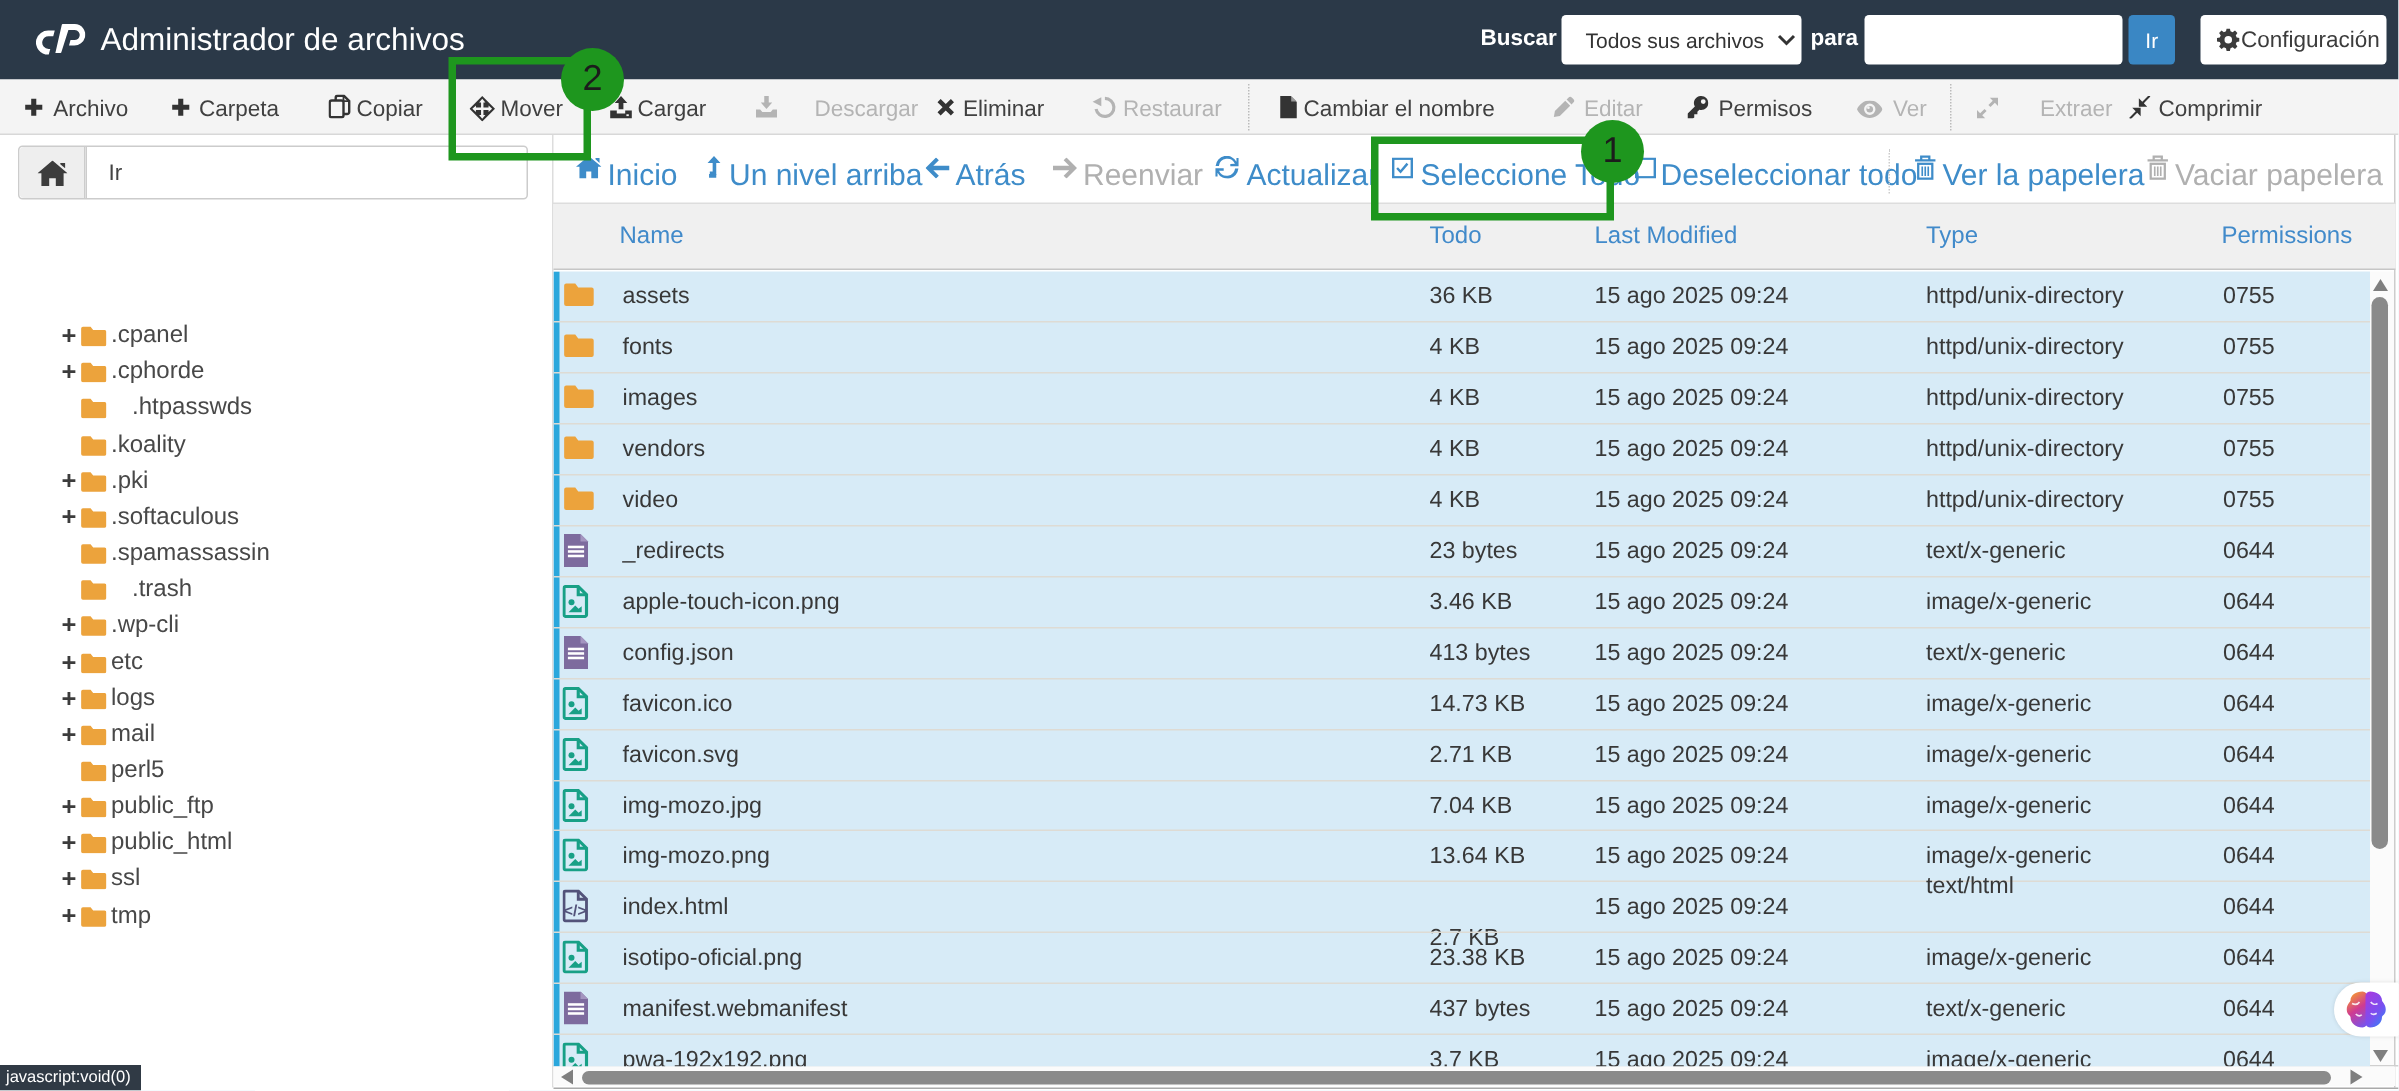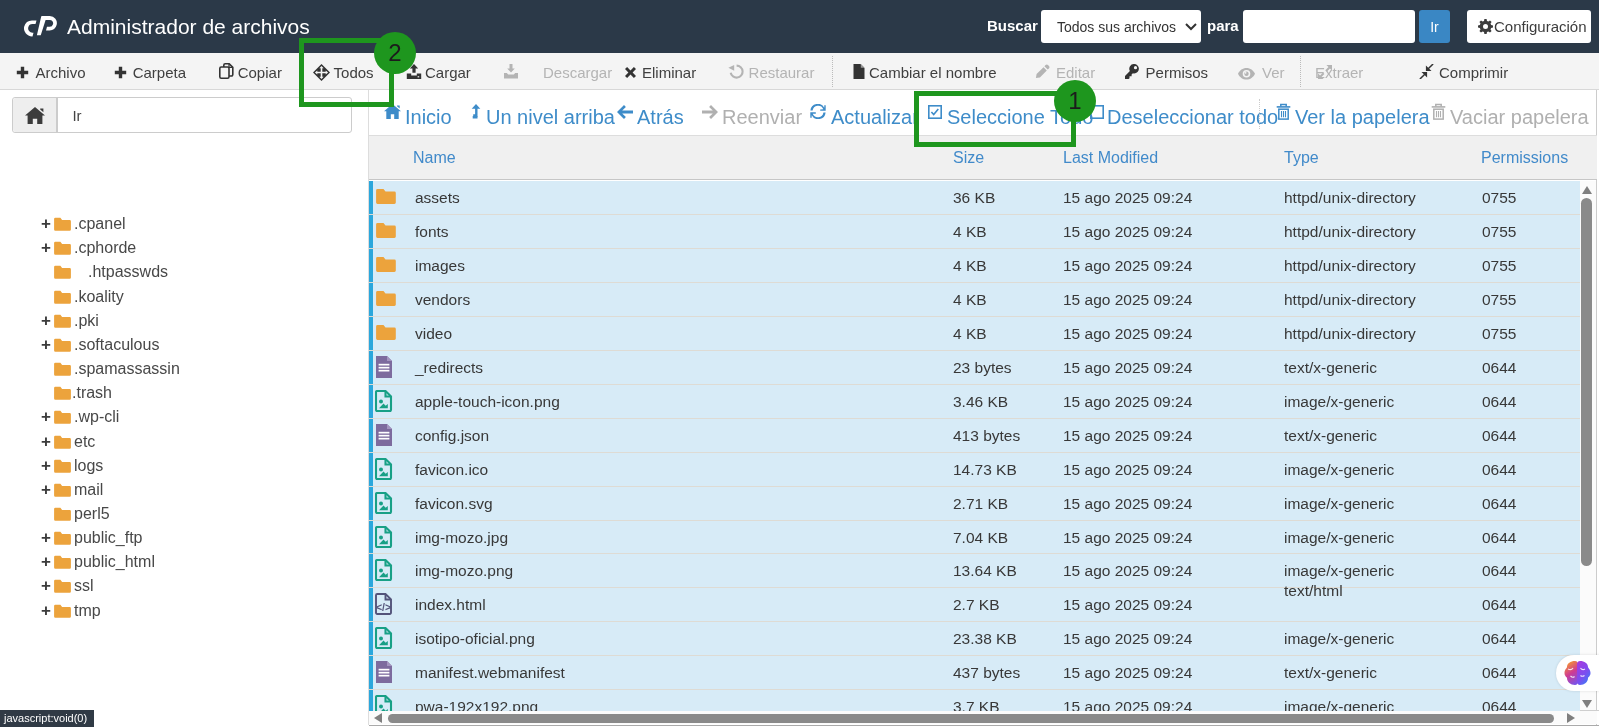--- a/index.html
+++ b/index.html
@@ -50,21 +50,21 @@
 <div class="tbic" style="left:219.4px;top:63px"><svg width="15" height="16" viewBox="0 0 15 16">
         <rect x="0.8" y="4" width="9.2" height="11.2" rx="1.4" fill="none" stroke="#333" stroke-width="1.6"></rect>
         <path d="M4.8 4V2.2a1.4 1.4 0 0 1 1.4-1.4h4l3.6 3.6v7.2a1.4 1.4 0 0 1-1.4 1.4H10" fill="none" stroke="#333" stroke-width="1.6"></path>
         <path d="M10 1v3.4h3.6" fill="none" stroke="#333" stroke-width="1.2"></path>
       </svg></div>
 <div class="tbt" style="left:237.7px">Copiar</div>
 <div class="tbic" style="left:313.2px;top:64px"><svg width="17" height="17" viewBox="0 0 17 17">
         <path d="M8.5 0L17 8.5 8.5 17 0 8.5z" fill="#333"></path>
         <path d="M8.5 1.9l2.1 2.4H9.3v3.4h3.4V6.4l2.4 2.1-2.4 2.1V9.3H9.3v3.4h1.3L8.5 15.1l-2.1-2.4h1.3V9.3H4.3v1.3L1.9 8.5l2.4-2.1v1.3h3.4V4.3H6.4z" fill="#f4f4f4"></path>
       </svg></div>
-<div class="tbt" style="left:333.6px">Todos</div>
+<div class="tbt" style="left:333.6px">Mover</div>
 <div class="tbic" style="left:405.5px;top:64px"><svg width="16" height="15" viewBox="0 0 16 15">
         <path d="M8 0l4.2 4.6H9.6v4.2H6.4V4.6H3.8z" fill="#333"></path>
         <path d="M0.8 9.6h4.4v2h5.6v-2h4.4V15H0.8z" fill="#333"></path>
         <rect x="11.6" y="12.2" width="1.6" height="1.2" fill="#f4f4f4"></rect>
       </svg></div>
 <div class="tbt" style="left:425px">Cargar</div>
 <div class="tbic" style="left:503px;top:64px"><svg width="16" height="15" viewBox="0 0 16 15">
         <path d="M6.5 0h3v4.4h2.3L8 8.6 4.2 4.4h2.3z" fill="#b4b4b4"></path>
         <path d="M1 9h2.8l1.4 1.6h5.6L12.2 9H15v5.4H1z" fill="#b4b4b4"></path>
       </svg></div>
@@ -93,21 +93,21 @@
 <div class="tbt" style="left:1145.6px">Permisos</div>
 <div class="tbic" style="left:1238px;top:66px"><svg width="17" height="12" viewBox="0 0 17 12">
         <path d="M8.5 0C4.7 0 1.6 2.3 0 5.8c1.6 3.5 4.7 5.8 8.5 5.8s6.9-2.3 8.5-5.8C15.4 2.3 12.3 0 8.5 0zm0 9.6a3.8 3.8 0 1 1 0-7.6 3.8 3.8 0 0 1 0 7.6z" fill="#b4b4b4"></path>
         <circle cx="8.5" cy="5.8" r="2.2" fill="#b4b4b4"></circle>
         <circle cx="7.6" cy="4.8" r="0.9" fill="#f4f4f4"></circle>
       </svg></div>
 <div class="tbt tbg" style="left:1262px">Ver</div>
 <div class="tbic" style="left:1318px;top:65px"><svg width="14" height="14" viewBox="0 0 14 14">
         <path d="M8.4 0H14v5.6l-2.1-2.1-2.9 2.9-1.4-1.4 2.9-2.9zM5.6 14H0V8.4l2.1 2.1 2.9-2.9 1.4 1.4-2.9 2.9z" fill="#b4b4b4"></path>
       </svg></div>
-<div class="tbt tbg" style="left:1315px">Extraer</div>
+<div class="tbt tbg" style="left:1360px">Extraer</div>
 <div class="tbic" style="left:1419px;top:64px"><svg width="15" height="15" viewBox="0 0 15 15">
         <path d="M14.6.4L10.2 4.8l2.3 2.3H6.9V1.5l2.3 2.3L13.6-.6zM.4 14.6l4.4-4.4-2.3-2.3h5.6v5.6L5.8 11.2 1.4 15.6z" fill="#333"></path>
       </svg></div>
 <div class="tbt" style="left:1439px">Comprimir</div>
 <div class="abs" style="left:832px;top:56px;height:31px;border-left:1px dotted #bbb"></div>
 <div class="abs" style="left:1300px;top:56px;height:31px;border-left:1px dotted #bbb"></div>
 <div class="abs" style="left:368px;top:90px;width:1229px;height:635px;border-left:1px solid #ddd;border-right:1px solid #ccc"></div>
 <div class="abs" style="left:368px;top:135px;width:1229px;border-top:1px solid #ddd"></div>
 <div class="abs" style="left:369px;top:710px;width:1230px;border-top:1px solid #cfcfcf"></div>
 <div class="abs" style="left:369px;top:725px;width:1230px;border-top:1px solid #aaa"></div>
@@ -214,21 +214,21 @@
       <svg width="17" height="14" viewBox="0 0 17 14">
         <path d="M1.3 0.8h5.1l1.7 2.2h7.6a1.2 1.2 0 0 1 1.2 1.2v8.4a1.2 1.2 0 0 1-1.2 1.2H1.3A1.2 1.2 0 0 1 .1 12.6V2A1.2 1.2 0 0 1 1.3 0.8z" fill="#eca33c"></path>
       </svg>
       <span style="margin-left:3px">.spamassassin</span>
     </div>
 <div class="trow" style="left:39px;top:381.2px">
       <span style="width:15px"></span>
       <svg width="17" height="14" viewBox="0 0 17 14">
         <path d="M1.3 0.8h5.1l1.7 2.2h7.6a1.2 1.2 0 0 1 1.2 1.2v8.4a1.2 1.2 0 0 1-1.2 1.2H1.3A1.2 1.2 0 0 1 .1 12.6V2A1.2 1.2 0 0 1 1.3 0.8z" fill="#eca33c"></path>
       </svg>
-      <span style="margin-left:1px">.trash</span>
+      <span style="margin-left:17px">.trash</span>
     </div>
 <div class="trow" style="left:39px;top:405.3px">
       <span style="font-weight:bold;color:#3c3c3c;width:15px;font-size:17px;text-indent:2px">+</span>
       <svg width="17" height="14" viewBox="0 0 17 14">
         <path d="M1.3 0.8h5.1l1.7 2.2h7.6a1.2 1.2 0 0 1 1.2 1.2v8.4a1.2 1.2 0 0 1-1.2 1.2H1.3A1.2 1.2 0 0 1 .1 12.6V2A1.2 1.2 0 0 1 1.3 0.8z" fill="#eca33c"></path>
       </svg>
       <span style="margin-left:3px">.wp-cli</span>
     </div>
 <div class="trow" style="left:39px;top:429.5px">
       <span style="font-weight:bold;color:#3c3c3c;width:15px;font-size:17px;text-indent:2px">+</span>
@@ -281,21 +281,21 @@
     </div>
 <div class="trow" style="left:39px;top:598.5px">
       <span style="font-weight:bold;color:#3c3c3c;width:15px;font-size:17px;text-indent:2px">+</span>
       <svg width="17" height="14" viewBox="0 0 17 14">
         <path d="M1.3 0.8h5.1l1.7 2.2h7.6a1.2 1.2 0 0 1 1.2 1.2v8.4a1.2 1.2 0 0 1-1.2 1.2H1.3A1.2 1.2 0 0 1 .1 12.6V2A1.2 1.2 0 0 1 1.3 0.8z" fill="#eca33c"></path>
       </svg>
       <span style="margin-left:3px">tmp</span>
     </div>
 <div class="abs" style="left:369px;top:136px;width:1228px;height:44px;background:#f0f0f0;border-bottom:1px solid #c6c6c6"></div>
 <div class="th" style="left:413px">Name</div>
-<div class="th" style="left:953px">Size</div>
+<div class="th" style="left:953px">Todo</div>
 <div class="th" style="left:1063px">Last Modified</div>
 <div class="th" style="left:1284px">Type</div>
 <div class="th" style="left:1481px">Permissions</div>
 <div class="abs" style="left:369px;top:181px;width:1211px;height:530px;overflow:hidden;background:#d7ebf7">
 <div class="abs" style="left:0;top:0;width:4px;height:530px;background:#2ba7dc"></div>
 <div class="abs" style="left:7px;top:7px"><svg width="20" height="16" viewBox="0 0 20 16">
           <path d="M1.5 1h6l2 2.6h8.9a1.4 1.4 0 0 1 1.4 1.4v9.6a1.4 1.4 0 0 1-1.4 1.4H1.5A1.4 1.4 0 0 1 .1 14.6V2.4A1.4 1.4 0 0 1 1.5 1z" fill="#eca33c"></path>
         </svg></div>
 <div class="cell" style="left:46px;top:8px">assets</div>
 <div class="cell" style="left:584px;top:8px">36 KB</div>
@@ -428,21 +428,21 @@
 <div class="cell" style="left:694px;top:381px">15 ago 2025 09:24</div>
 <div class="cell" style="left:915px;top:381px">image/x-generic</div>
 <div class="cell" style="left:1113px;top:381px">0644</div>
 <div class="abs" style="left:0;top:406px;width:1211px;height:1px;background:#dedbd4"></div>
 <div class="abs" style="left:6px;top:412px"><svg width="18" height="22" viewBox="0 0 18 22">
           <path d="M2.2 1h8.3L16 6.4V19.8A1.2 1.2 0 0 1 14.8 21H2.2A1.2 1.2 0 0 1 1 19.8V2.2A1.2 1.2 0 0 1 2.2 1z" fill="none" stroke="#53537a" stroke-width="1.9"></path>
           <path d="M10.5 1.5v5H15.5" fill="none" stroke="#53537a" stroke-width="1.9"></path>
           <text x="8.5" y="17.8" font-size="10.5" font-weight="bold" fill="#53537a" text-anchor="middle" font-family="Liberation Sans, sans-serif">&lt;/&gt;</text>
         </svg></div>
 <div class="cell" style="left:46px;top:415px">index.html</div>
-<div class="cell" style="left:584px;top:415px">2.7 KB</div>
+<div class="cell" style="left:584px;top:436px">2.7 KB</div>
 <div class="cell" style="left:694px;top:415px">15 ago 2025 09:24</div>
 <div class="cell" style="left:915px;top:401px">text/html</div>
 <div class="cell" style="left:1113px;top:415px">0644</div>
 <div class="abs" style="left:0;top:440px;width:1211px;height:1px;background:#dedbd4"></div>
 <div class="abs" style="left:6px;top:446px"><svg width="18" height="22" viewBox="0 0 18 22">
           <path d="M2.2 1h8.3L16 6.4V19.8A1.2 1.2 0 0 1 14.8 21H2.2A1.2 1.2 0 0 1 1 19.8V2.2A1.2 1.2 0 0 1 2.2 1z" fill="none" stroke="#18a086" stroke-width="2.1"></path>
           <path d="M10.5 1.5v5H15.5" fill="none" stroke="#18a086" stroke-width="2.1"></path>
           <circle cx="6" cy="11.5" r="2" fill="#18a086"></circle>
           <path d="M4 18.2l4.5-4.6 2.2 2.2 2.1-1.7v4.1z" fill="#18a086"></path>
         </svg></div>

